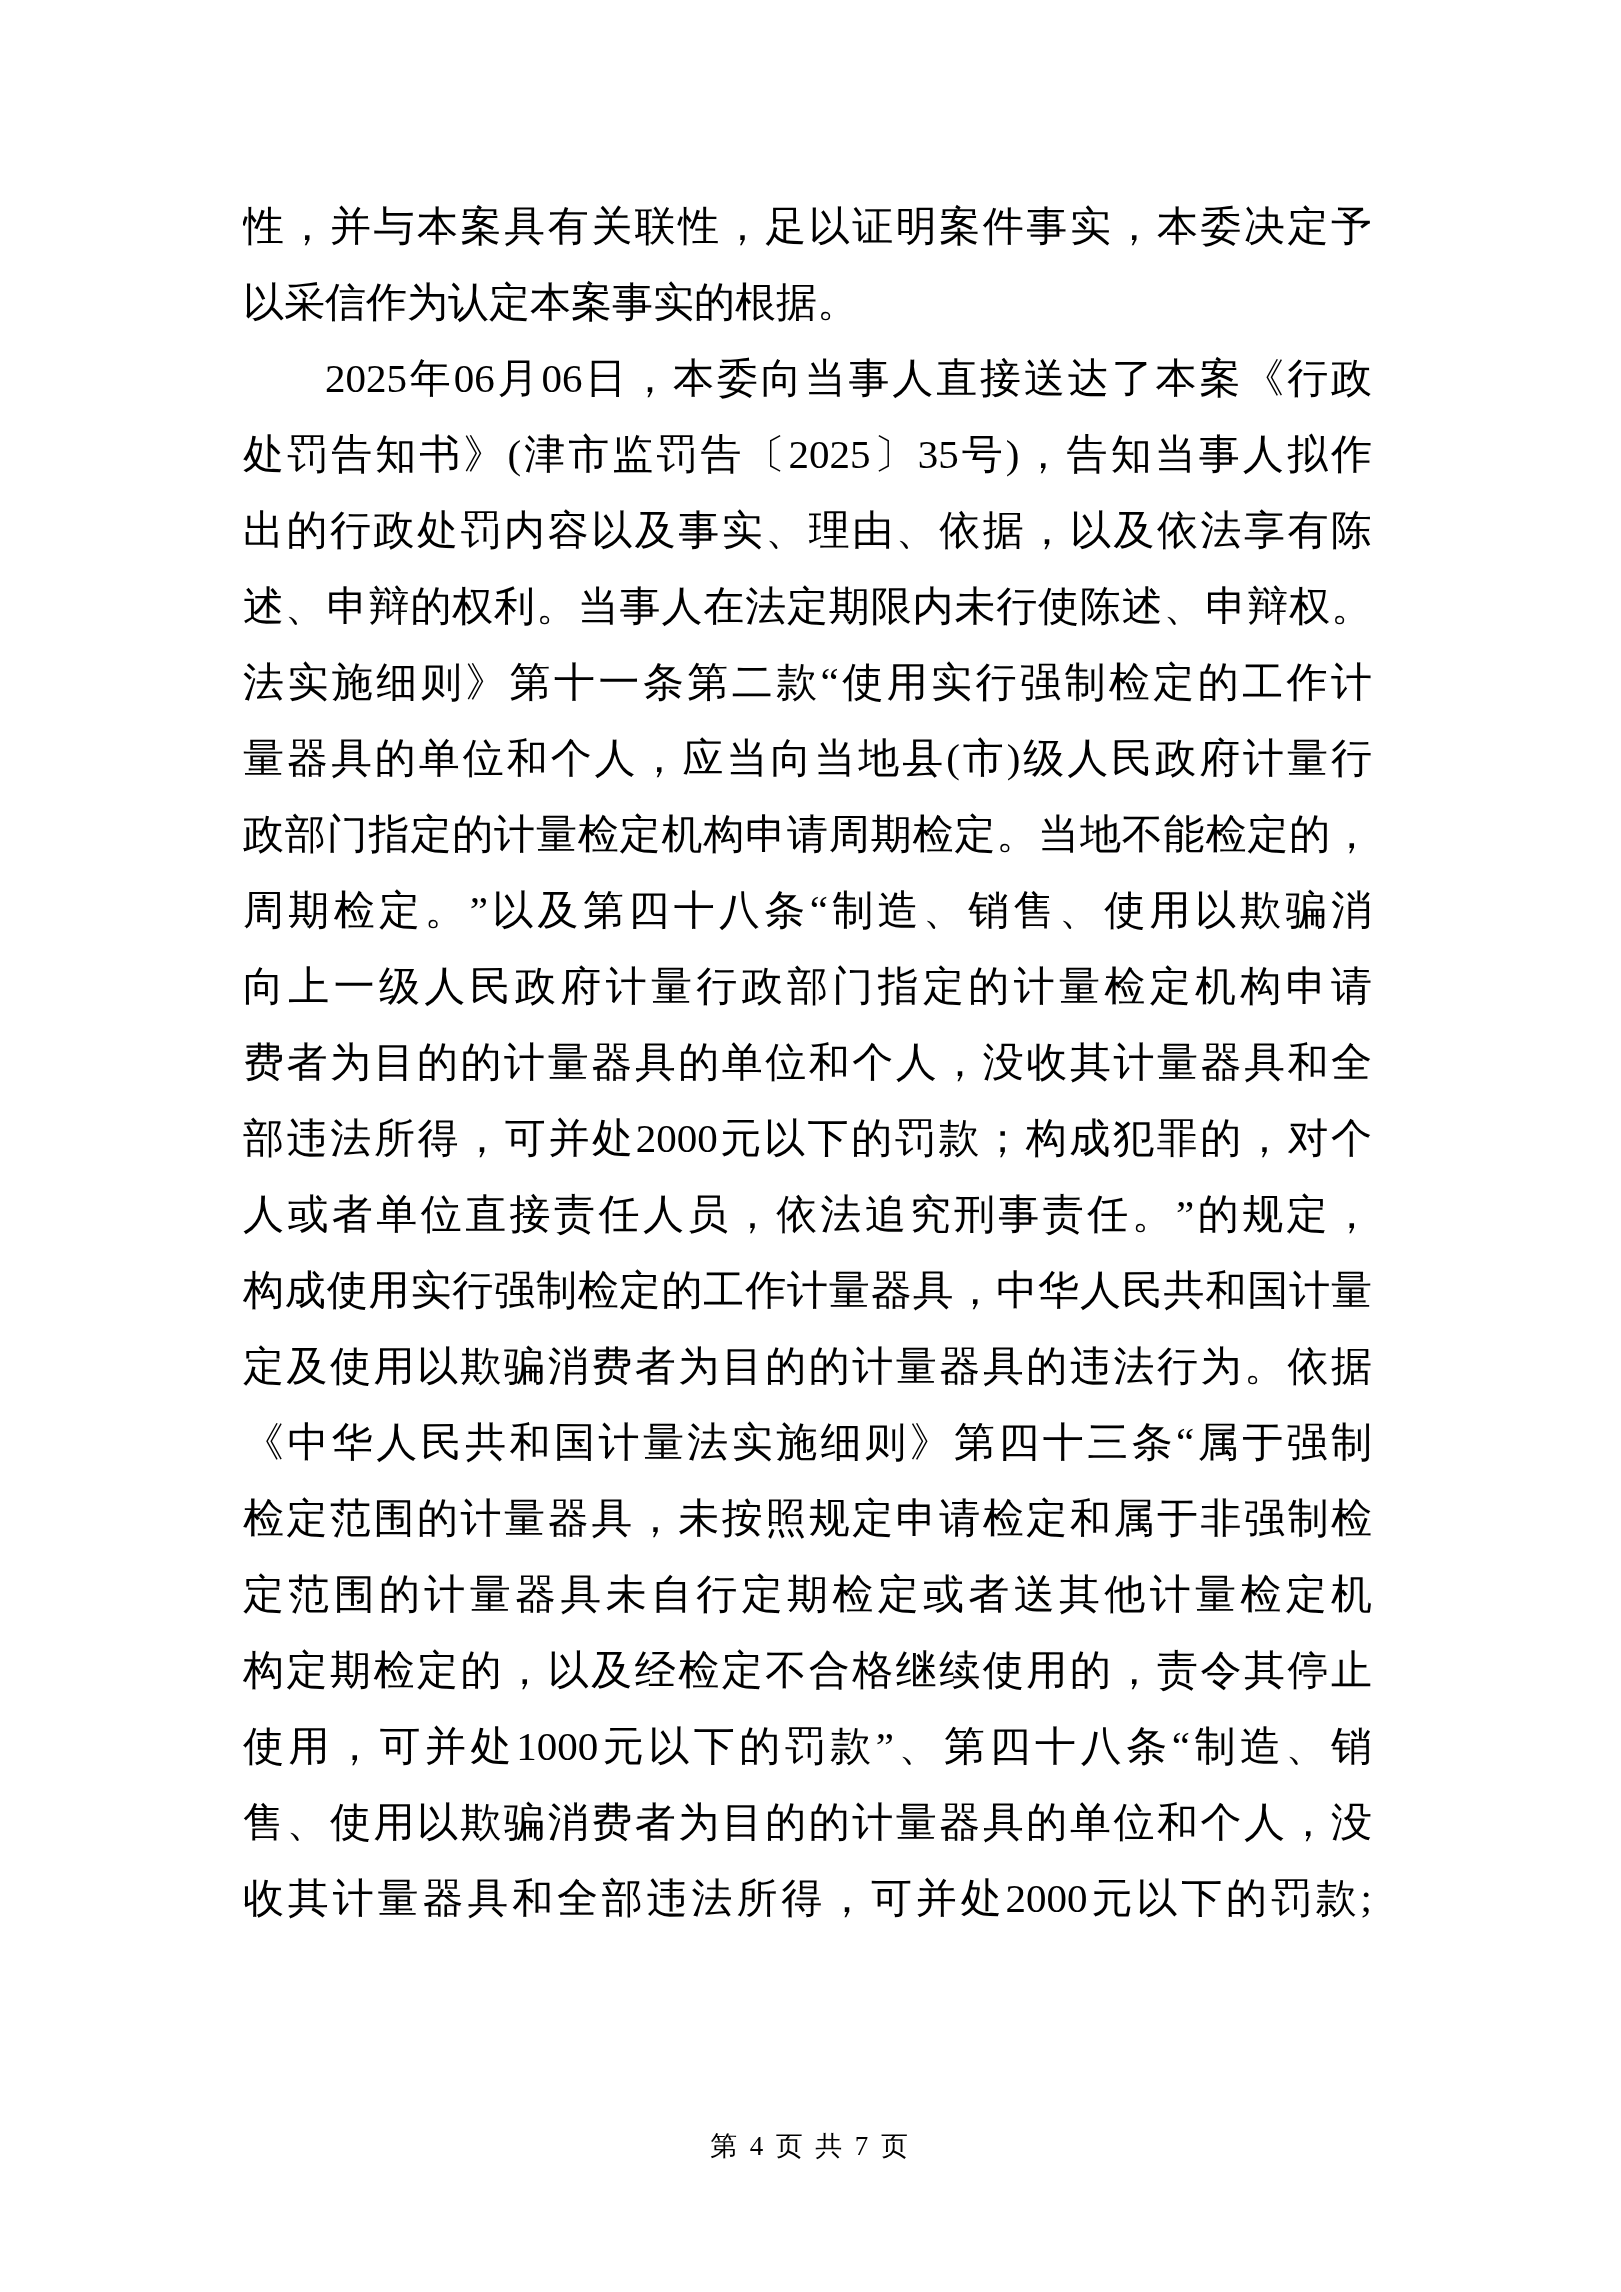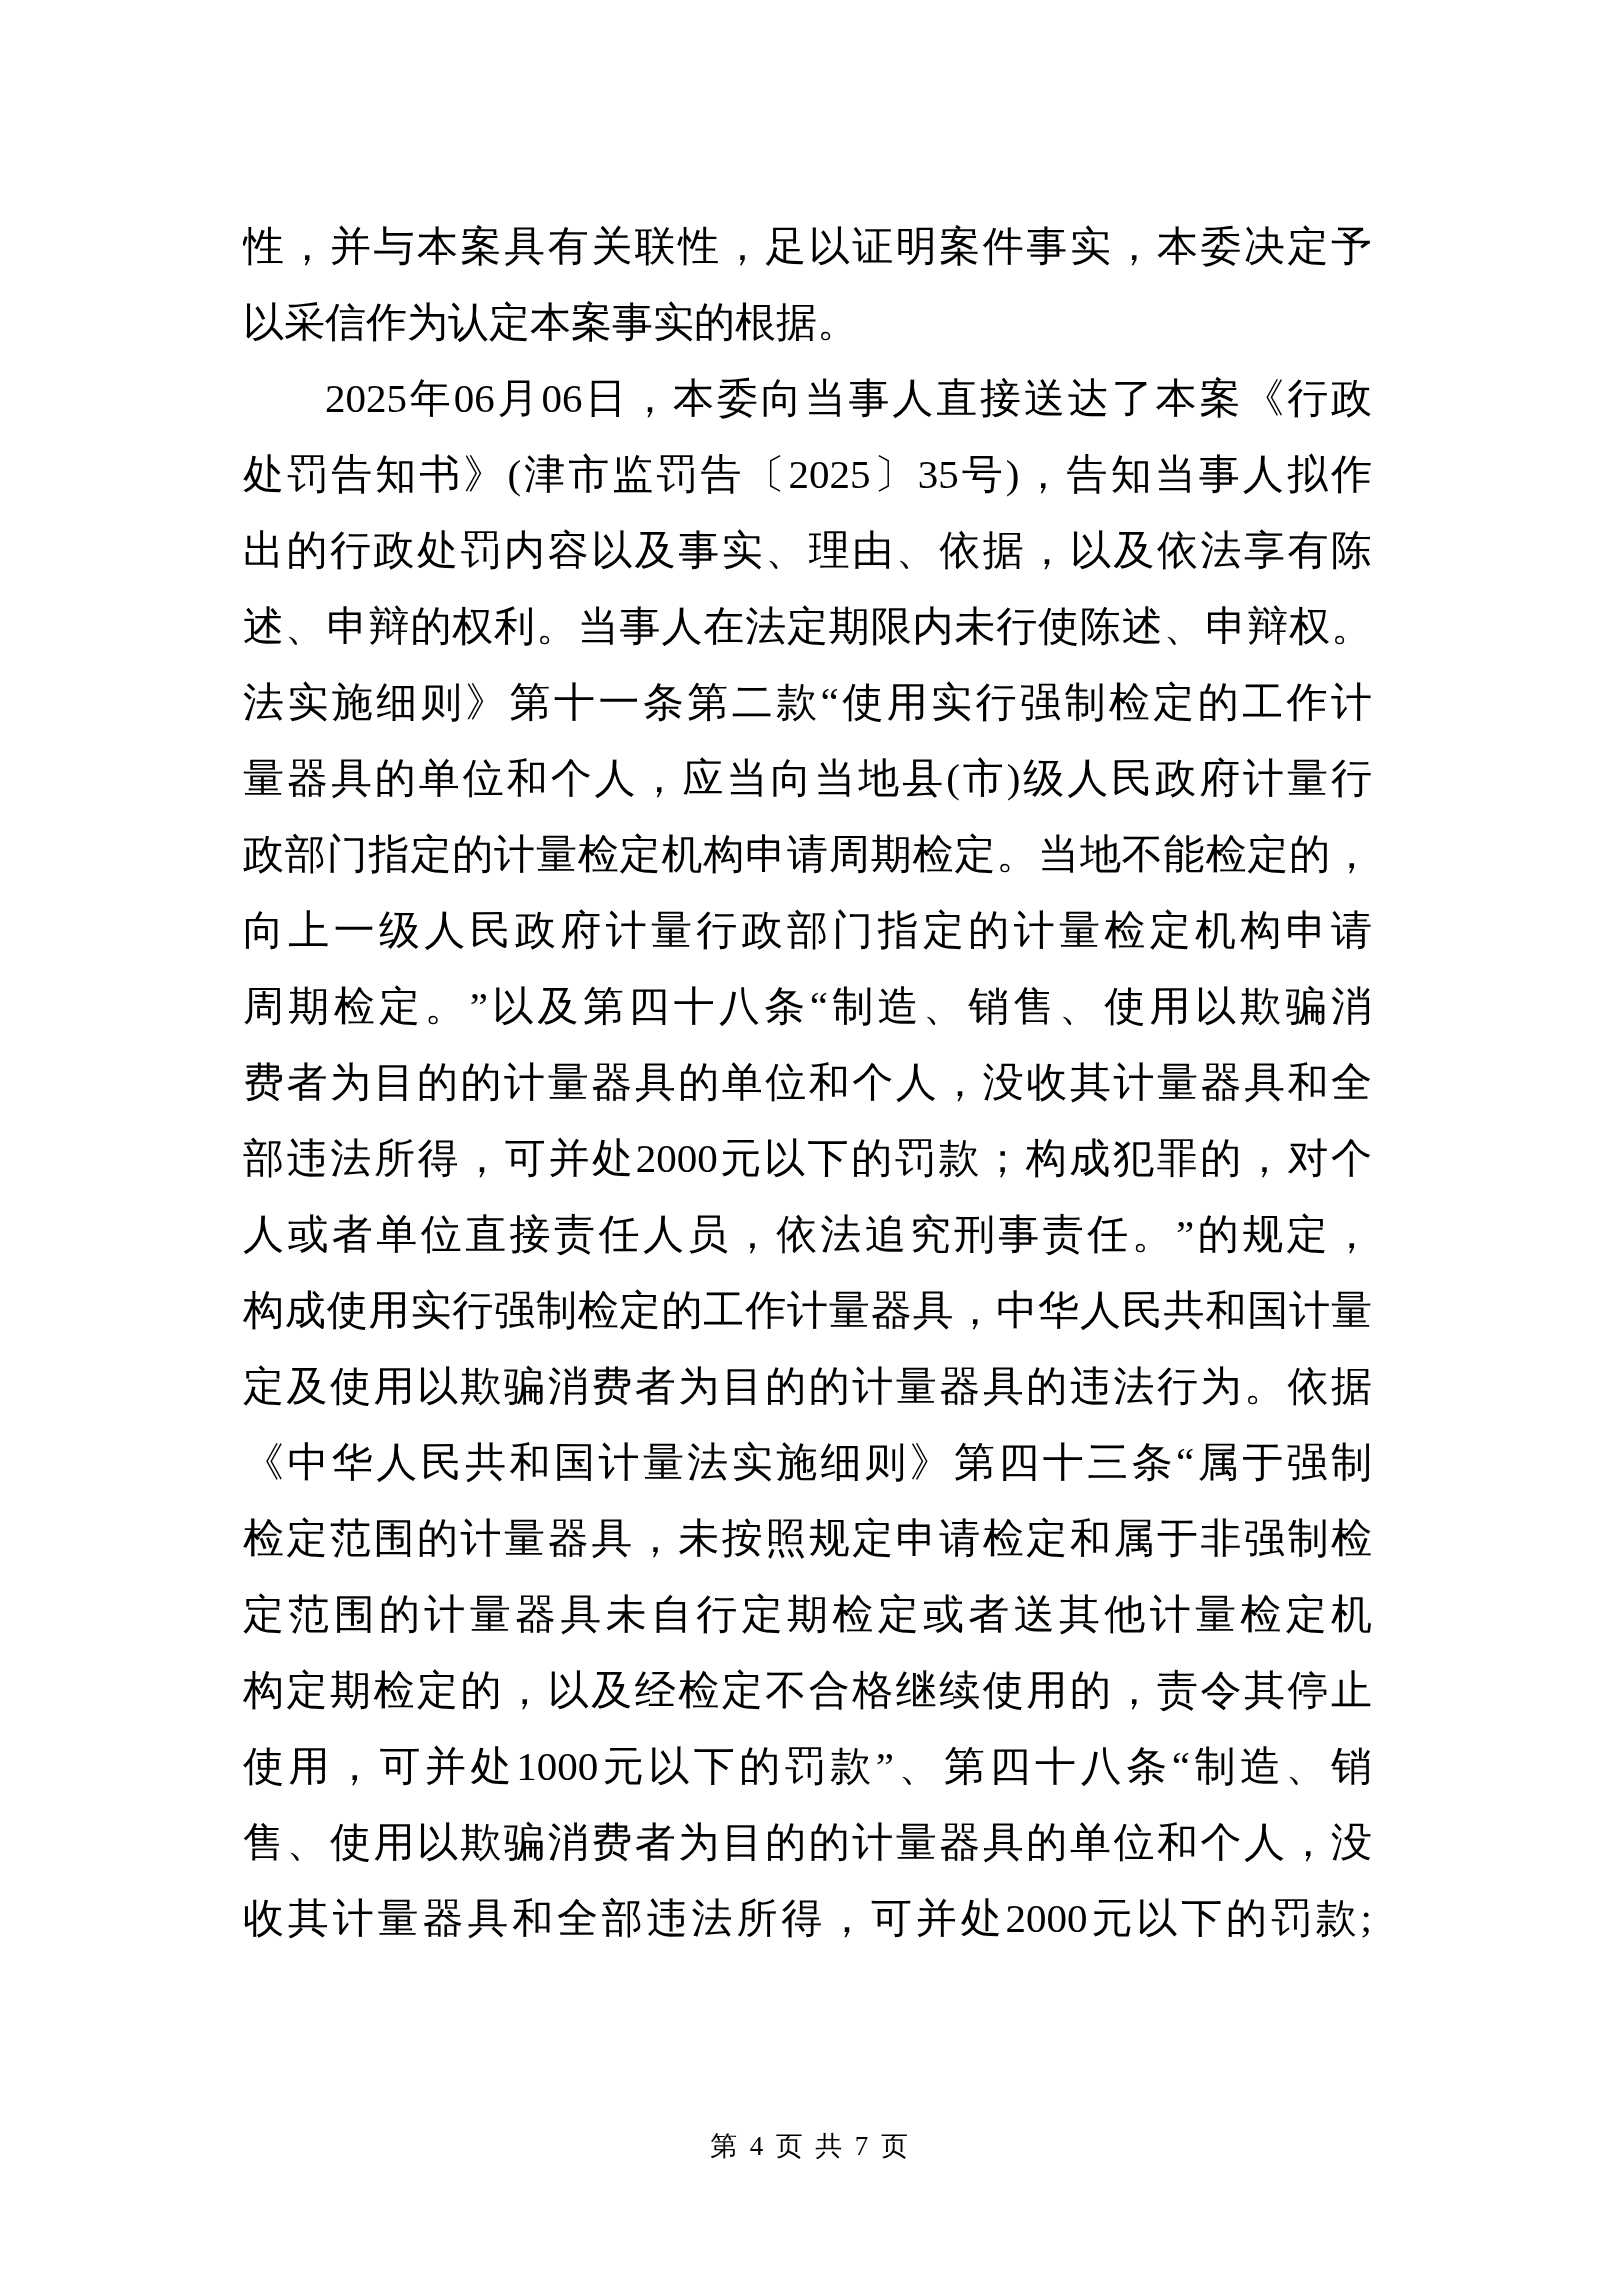--- a/index.html
+++ b/index.html
@@ -13,21 +13,21 @@
     height: 2293px;
     margin: 0 auto;
     background: #ffffff;
     color: #000000;
     font-family: "Liberation Serif", "DejaVu Serif", serif;
     overflow: hidden;
   }
   .doc-body {
     position: absolute;
     left: 243px;
-    top: 208px;
+    top: 188px;
     width: 1129px;
     font-size: 41px;
   }
   .line {
     height: 76px;
     line-height: 76px;
     text-align: justify;
     text-align-last: justify;
     overflow: hidden;
     letter-spacing: 0;
@@ -57,22 +57,22 @@
   <main class="doc-body" id="doc-body">
       <div class="line">性，并与本案具有关联性，足以证明案件事实，本委决定予</div>
       <div class="line short">以采信作为认定本案事实的根据。</div>
       <div class="line indent">2025年06月06日，本委向当事人直接送达了本案《行政</div>
       <div class="line">处罚告知书》(津市监罚告〔2025〕35号)，告知当事人拟作</div>
       <div class="line">出的行政处罚内容以及事实、理由、依据，以及依法享有陈</div>
       <div class="line">述、申辩的权利。当事人在法定期限内未行使陈述、申辩权。</div>
       <div class="line">法实施细则》第十一条第二款“使用实行强制检定的工作计</div>
       <div class="line">量器具的单位和个人，应当向当地县(市)级人民政府计量行</div>
       <div class="line">政部门指定的计量检定机构申请周期检定。当地不能检定的，</div>
+      <div class="line">周期检定。”以及第四十八条“制造、销售、使用以欺骗消</div>
       <div class="line">向上一级人民政府计量行政部门指定的计量检定机构申请</div>
-      <div class="line">周期检定。”以及第四十八条“制造、销售、使用以欺骗消</div>
       <div class="line">费者为目的的计量器具的单位和个人，没收其计量器具和全</div>
       <div class="line">部违法所得，可并处2000元以下的罚款；构成犯罪的，对个</div>
       <div class="line">人或者单位直接责任人员，依法追究刑事责任。”的规定，</div>
       <div class="line">构成使用实行强制检定的工作计量器具，中华人民共和国计量</div>
       <div class="line">定及使用以欺骗消费者为目的的计量器具的违法行为。依据</div>
       <div class="line">《中华人民共和国计量法实施细则》第四十三条“属于强制</div>
       <div class="line">检定范围的计量器具，未按照规定申请检定和属于非强制检</div>
       <div class="line">定范围的计量器具未自行定期检定或者送其他计量检定机</div>
       <div class="line">构定期检定的，以及经检定不合格继续使用的，责令其停止</div>
       <div class="line">使用，可并处1000元以下的罚款”、第四十八条“制造、销</div>

